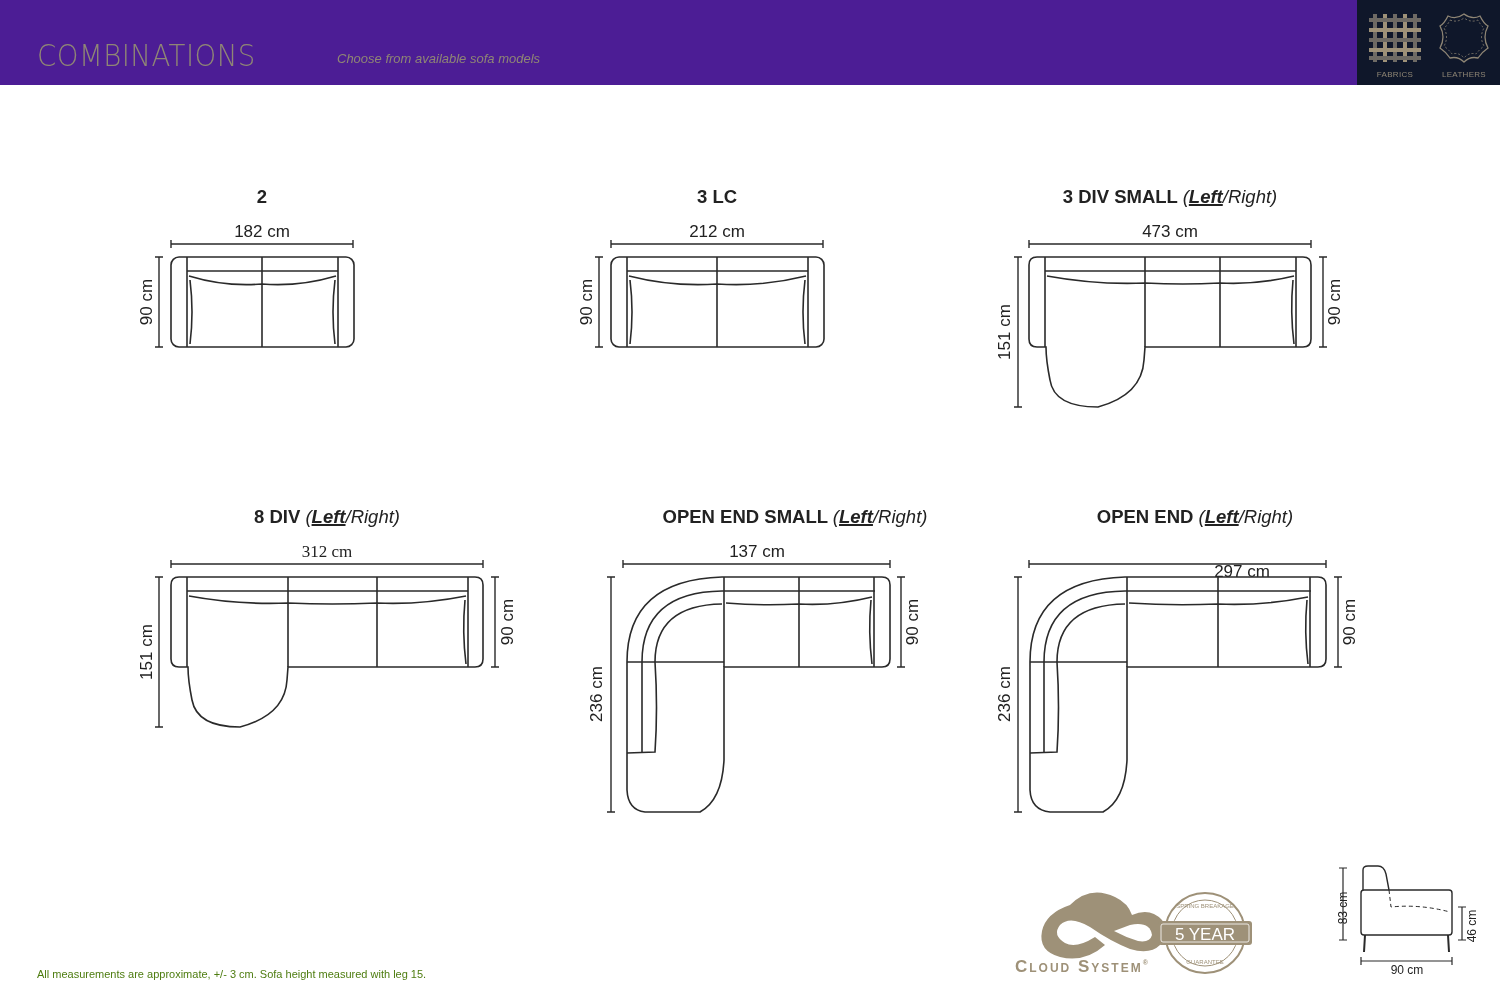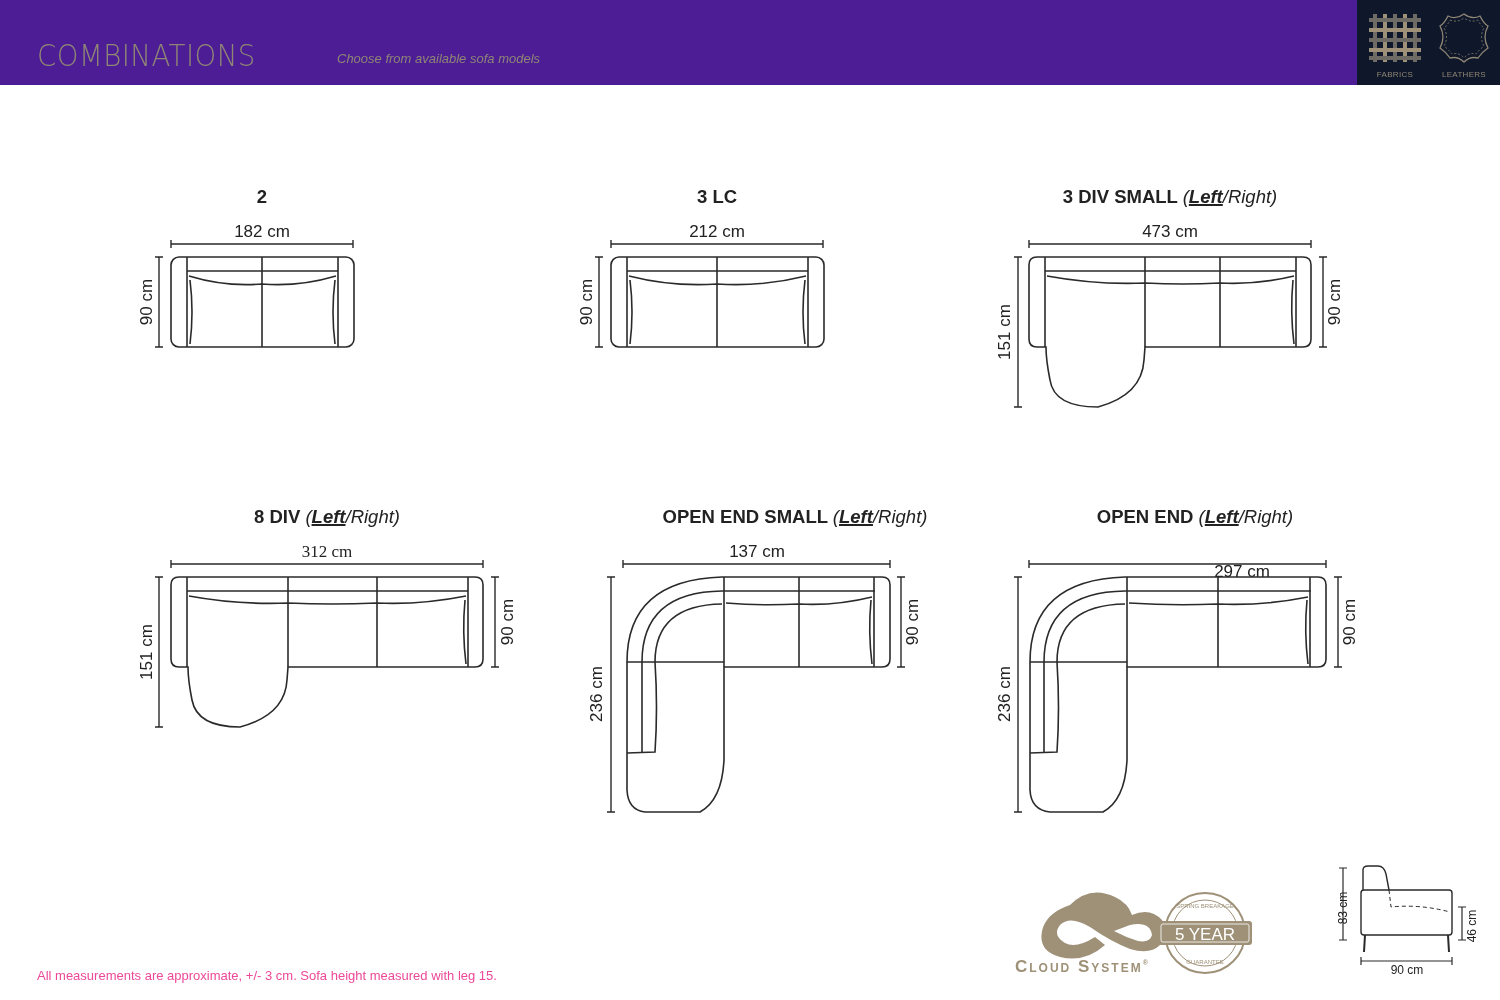--- a/index.html
+++ b/index.html
@@ -29,21 +29,21 @@
   }
   .sofa-title .variant { font-weight: normal; font-style: italic; }
   .sofa-title .variant u { font-weight: bold; text-decoration-thickness: 1.5px; }
   .dim-label { position: absolute; font-size: 17px; color: #222; white-space: nowrap; }
   .dim-label.h { transform: translateX(-50%); }
   .dim-label.v { transform: translate(-50%, -50%) rotate(-90deg); }
   svg.draw { position: absolute; left: 0; top: 0; overflow: visible; }
   svg.draw .line { fill: none; stroke: #2a2a2a; stroke-width: 1.6; }
   svg.draw .dim { fill: none; stroke: #2a2a2a; stroke-width: 1.4; }
 
-  .footnote { position: absolute; left: 37px; top: 968px; font-size: 13px; color: #ec4899; }
+  .footnote { position: absolute; left: 37px; top: 968px; font-size: 11px; color: #4d7c0f; }
   .logo-cloud { position: absolute; left: 1010px; top: 885px; width: 175px; height: 95px; }
   .cloud-text {
     position: absolute; left: 1015px; top: 957px; font-size: 17px; color: #9e9178;
     letter-spacing: 2px; font-variant: small-caps; font-weight: bold;
   }
   .badge { position: absolute; left: 1156px; top: 891px; width: 98px; height: 84px; }
   .side-view { position: absolute; left: 1330px; top: 860px; width: 170px; height: 130px; }
 </style>
 </head>
 <body>

